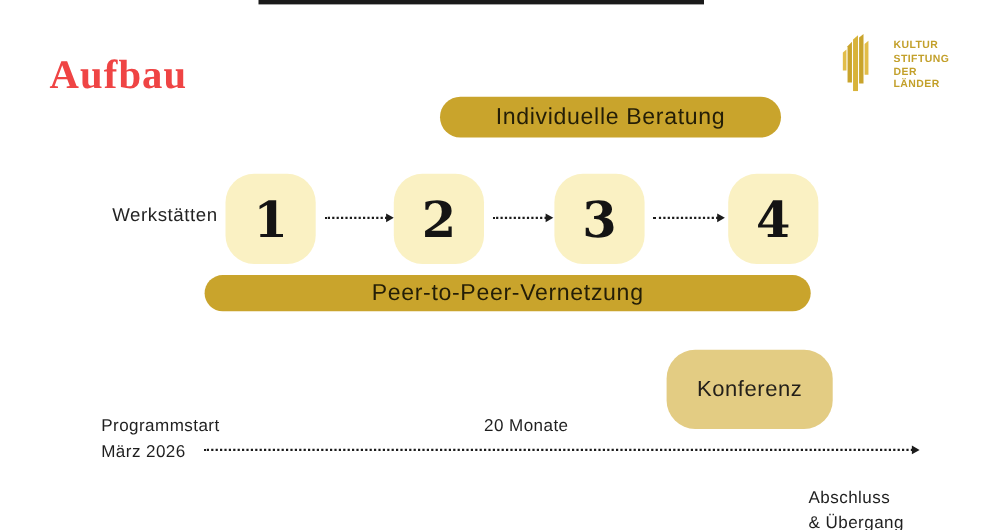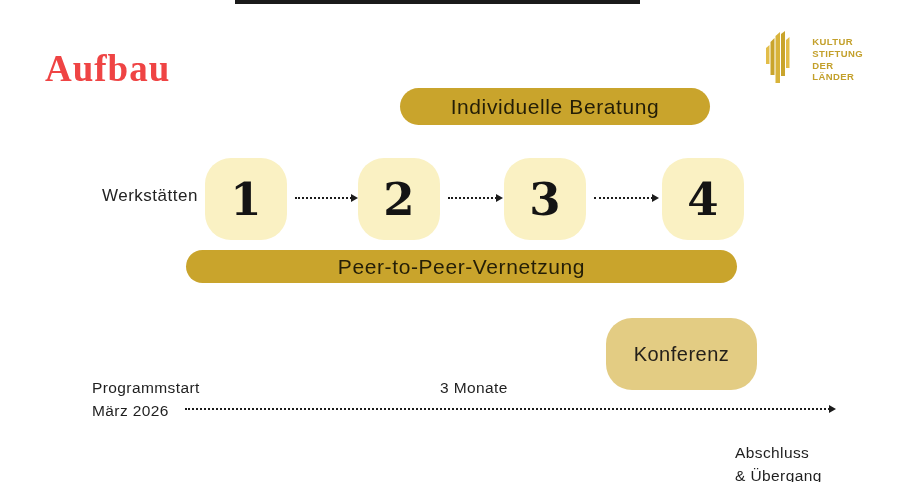--- a/index.html
+++ b/index.html
@@ -116,20 +116,20 @@
 
 <div class="pill pill-peer">Peer-to-Peer-Vernetzung</div>
 
 <div class="box-konferenz">Konferenz</div>
 
 <div class="tl-start">
   <div>Programmstart</div>
   <div>März 2026</div>
 </div>
 
-<div class="tl-duration">3 Monate</div>
+<div class="tl-duration">20 Monate</div>
 
 <div class="tl-line"></div>
 
 <div class="tl-end">
   <div>Abschluss</div>
   <div>&amp; Übergang</div>
 </div>
 
 </body></html>

